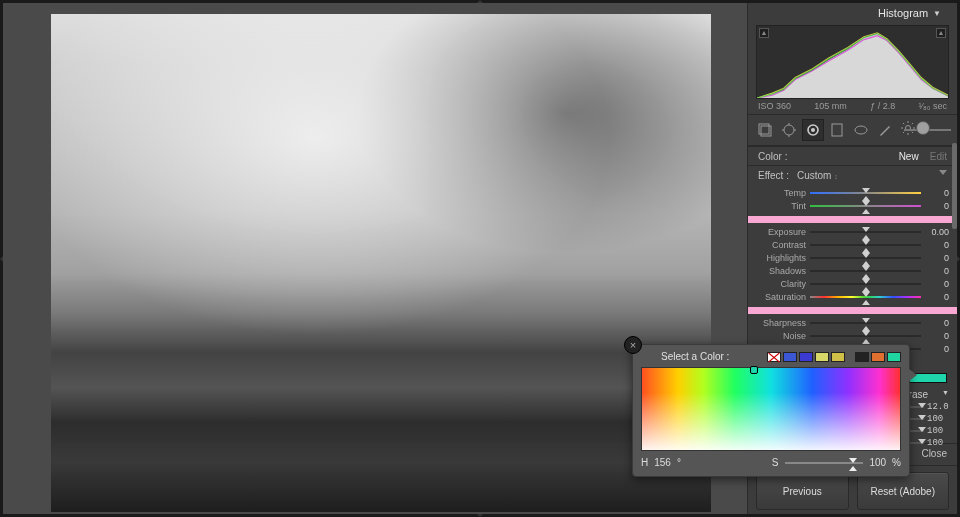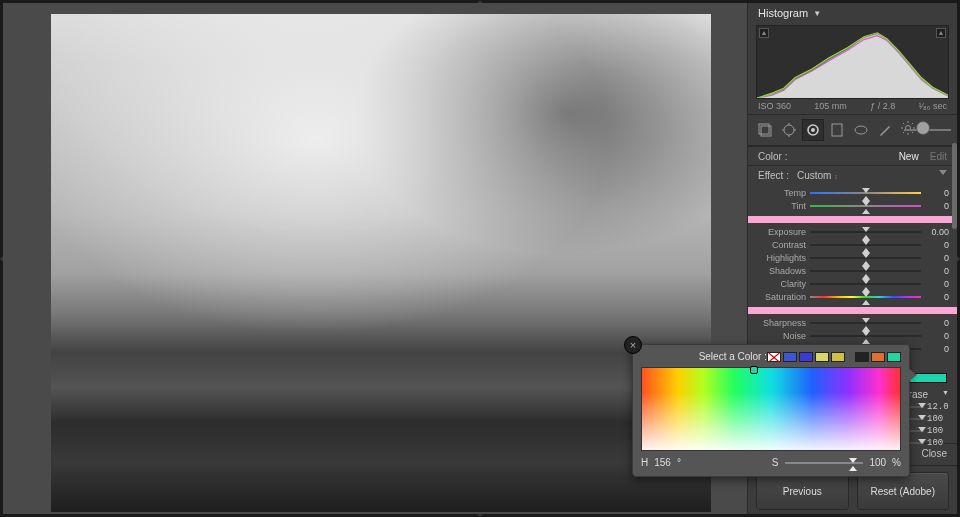--- a/index.html
+++ b/index.html
@@ -44,22 +44,22 @@
   .panel {
     width: 210px;
     background: #3c3c3c;
     display: flex; flex-direction: column;
     font-size: 10px;
     color: #b8b8b8;
     position: relative;
     border-left: 1px solid #2a2a2a;
   }
   .panel-header {
-    padding: 4px 10px;
-    display: flex; justify-content: flex-start; align-items: center;
+    padding: 4px 16px;
+    display: flex; justify-content: flex-end; align-items: center;
     gap: 5px;
     color: #e6e6e6;
     font-size: 11px;
   }
   .panel-header .tri { font-size: 8px; color: #d0d0d0; }
 
   .histogram {
     margin: 2px 8px 0 8px;
     height: 74px;
     background: #2e2e2e;
@@ -178,22 +178,22 @@
     border-width: 6px 0 6px 8px; border-style: solid;
     border-color: transparent transparent transparent #555;
   }
   .cp-close {
     position: absolute; left: -9px; top: -9px;
     width: 18px; height: 18px; border-radius: 50%;
     background: #222; color: #aaa; border: 1px solid #000;
     display: flex; align-items: center; justify-content: center;
     font-size: 11px;
   }
-  .cp-header { display: flex; justify-content: flex-end; align-items: center;
-    margin-bottom: 5px;}
+  .cp-header { display: flex; justify-content: space-between; align-items: center;
+    margin-bottom: 5px; margin-left: 20px;}
   .cp-title { color: #e0e0e0; font-size: 10px; }
   .preset-row { display: flex; gap: 2px; align-items: center; }
   .preset { width: 14px; height: 10px; border: 1px solid #222; }
   .preset.cross { background:#fff; position:relative;}
   .preset.cross:before,.preset.cross:after{content:"";position:absolute;background:#c00;}
   .preset.cross:before{left:-1px;right:-1px;top:4px;height:1px;transform:rotate(40deg);}
   .preset.cross:after{left:-1px;right:-1px;top:4px;height:1px;transform:rotate(-40deg);}
   .preset-gap{width:6px;}
 
   .spectrum {

